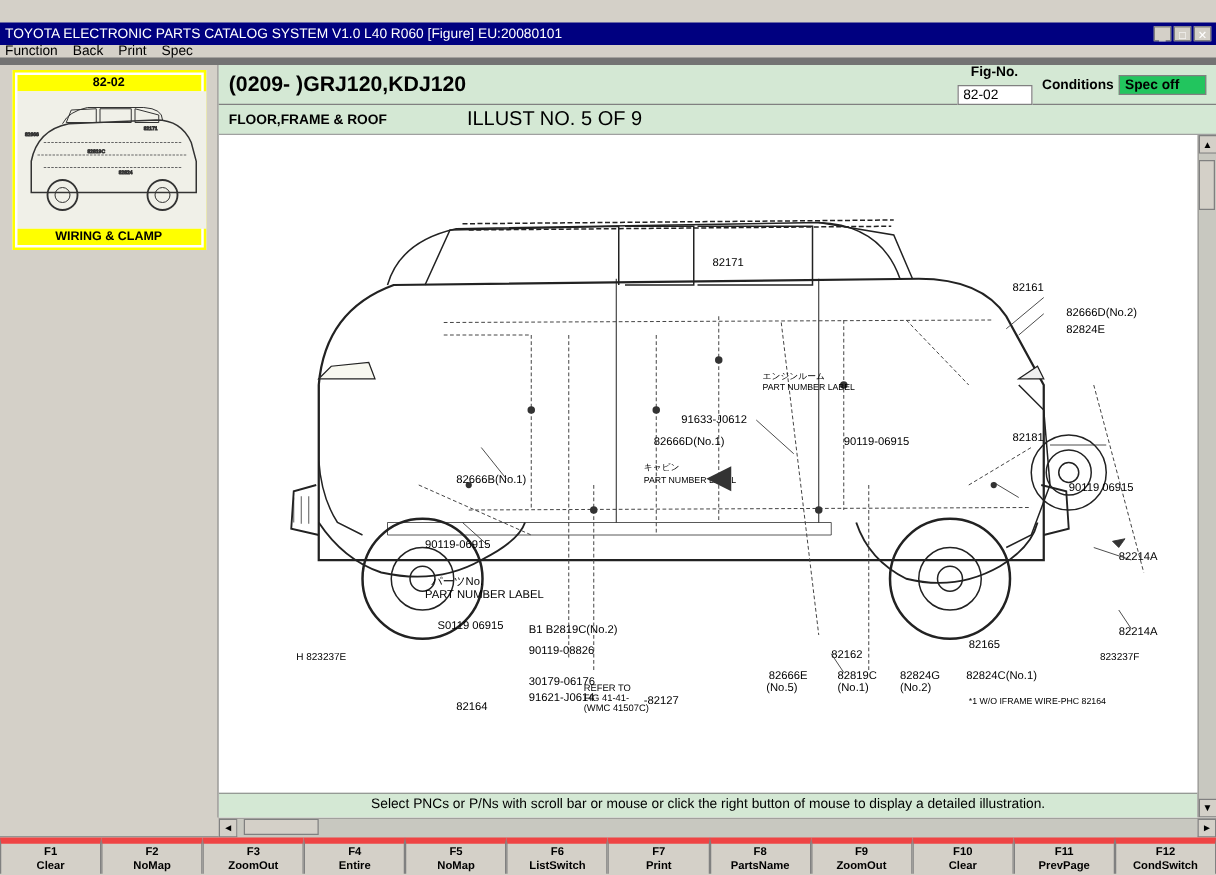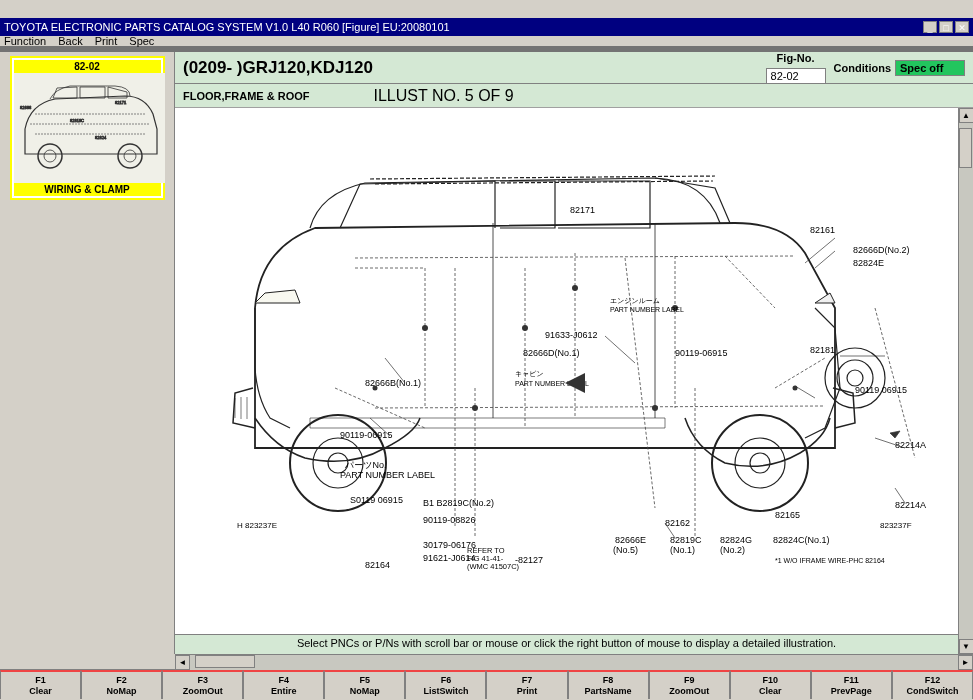--- a/index.html
+++ b/index.html
@@ -159,21 +159,21 @@
     }
 
     .fn-btn {
       flex: 1;
       display: flex;
       flex-direction: column;
       align-items: center;
       justify-content: center;
       border: 1px solid #808080;
       border-bottom: none;
-      border-top: 2px solid #ef4444;
+      border-top: 5px solid #ef4444;
       background: #d4d0c8;
       cursor: pointer;
       font-size: 9px;
       line-height: 1.2;
     }
     .fn-key { font-weight: bold; font-size: 9px; }
     .fn-label { font-size: 9px; font-weight: bold; }
 
     #scrollbar-right {
       width: 15px;

